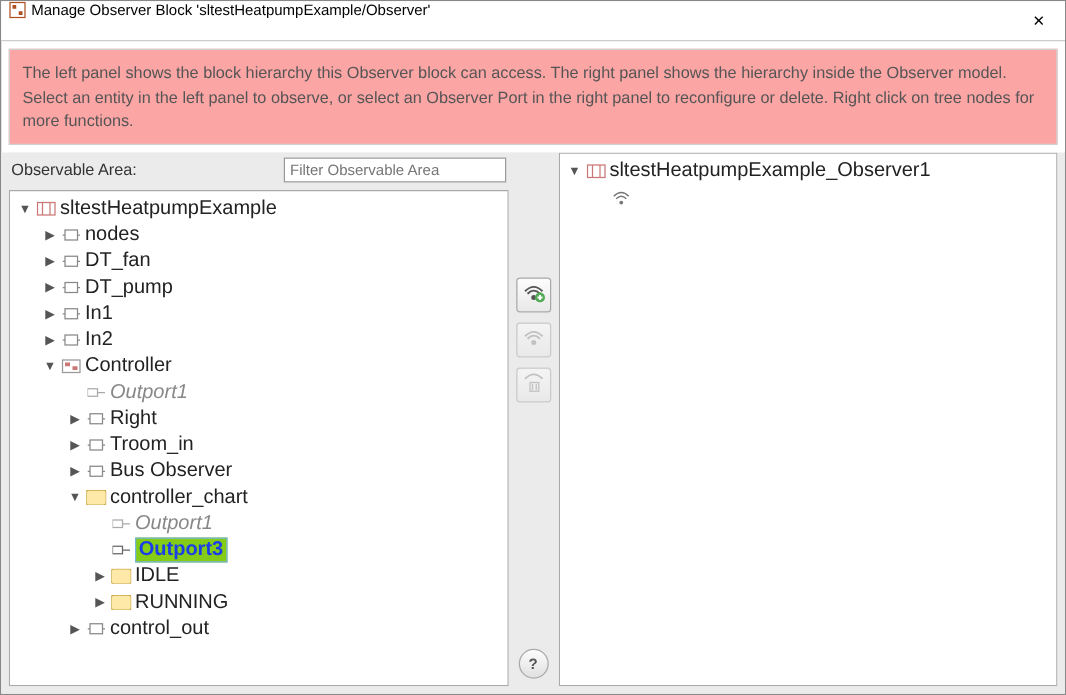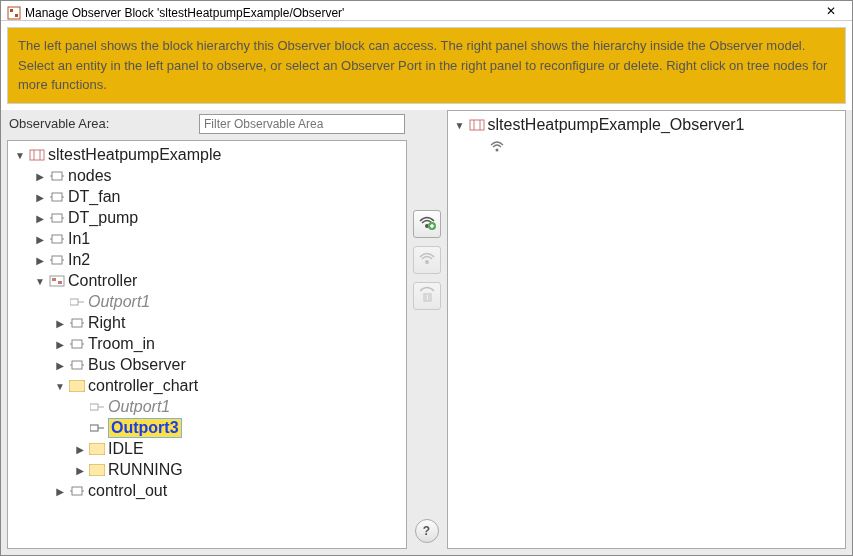--- a/index.html
+++ b/index.html
@@ -1,38 +1,38 @@
 <!DOCTYPE html>
 <html><head>
   <meta charset="utf-8">
   <style>
     * { box-sizing: border-box; margin: 0; padding: 0; }
     body { font-family: Arial, sans-serif; font-size: 12px; background: #fff; }
     .window { width: 853px; height: 556px; border: 1px solid #888; background: #fff; display: flex; flex-direction: column; }
-    .titlebar { height: 20px; background: #fff; border-bottom: 1px solid #ccc; display: flex; align-items: flex-end; padding: 0 6px; }
+    .titlebar { height: 32px; background: #fff; border-bottom: 1px solid #ccc; display: flex; align-items: flex-start; padding: 0 6px; }
     .titlebar-icon { width: 14px; height: 14px; margin-right: 4px; display: flex; align-items: center; justify-content: center; }
     .titlebar-text { flex: 1; font-size: 12px; color: #000; }
     .close-btn { width: 30px; height: 100%; display: flex; align-items: center; justify-content: center; cursor: pointer; }
-    .info-bar { background: #eab308; border: 1px solid #d0d0d0; margin: 6px; padding: 8px 10px; color: #555; font-size: 13px; line-height: 1.5; }
+    .info-bar { background: #fca5a5; border: 1px solid #d0d0d0; margin: 6px; padding: 8px 10px; color: #555; font-size: 13px; line-height: 1.5; }
     .panel { flex: 1; display: flex; flex-direction: column; overflow: hidden; }
-    .panel-header { display: flex; align-items: center; padding: 4px 2px 6px 2px; gap: 0; background: #ebebeb; }
+    .panel-header { display: flex; align-items: center; padding: 4px 2px 6px 2px; gap: 28px; background: #ebebeb; }
     .panel-header-label { font-size: 13px; color: #333; width: 190px; }
     .filter-input { flex: 1; height: 20px; border: 1px solid #999; padding: 2px 4px; font-size: 12px; color: #888; background: #fff; }
     .tree-container { flex: 1; border: 1px solid #aaa; background: #fff; overflow-y: auto; position: relative; }
     .tree-container::-webkit-scrollbar { width: 16px; }
     .tree-container::-webkit-scrollbar-track { background: #f0f0f0; }
     .tree-container::-webkit-scrollbar-thumb { background: #c0c0c0; border: 1px solid #aaa; }
     .tree { padding: 4px 2px; }
     .tree-node { display: flex; align-items: center; height: 21px; white-space: nowrap; cursor: default; }
     .tree-node .twisty { width: 12px; text-align: center; color: #555; font-size: 10px; cursor: pointer; }
     .tree-node .icon { width: 16px; height: 16px; margin: 0 3px; display: flex; align-items: center; justify-content: center; }
     .tree-node .lbl { font-size: 16px; color: #222; }
     .tree-node .lbl.italic { font-style: italic; color: #888; }
     .tree-node .lbl.bold-blue { font-weight: bold; color: #1a3ee8; }
-    .tree-node .lbl.selected { background: #fde047; border: 1px solid #7bb3e0; padding: 0 2px; text-align: center; }
+    .tree-node .lbl.selected { background: #84cc16; border: 1px solid #7bb3e0; padding: 0 2px; text-align: center; }
     .center-col { width: 40px; display: flex; flex-direction: column; align-items: center; justify-content: center; gap: 8px; padding-top: 100px; background: #ebebeb; }
     .center-btn { width: 28px; height: 28px; border: 1px solid #aaa; border-radius: 3px; background: linear-gradient(#fdfdfd, #e8e8e8); display: flex; align-items: center; justify-content: center; cursor: pointer; }
     .center-btn.disabled { opacity: 0.5; cursor: default; }
     .help-btn { width: 24px; height: 24px; border: 1px solid #aaa; border-radius: 12px; background: linear-gradient(#fdfdfd, #e0e0e0); display: flex; align-items: center; justify-content: center; margin-top: auto; margin-bottom: 6px; cursor: pointer; font-weight: bold; color: #555; }
     .indent { display: inline-block; }
     .panels-wrap { background: #ebebeb; flex: 1; display: flex; padding: 0 6px 6px 6px; overflow: hidden;}
   </style>
 </head>
 <body>
 

